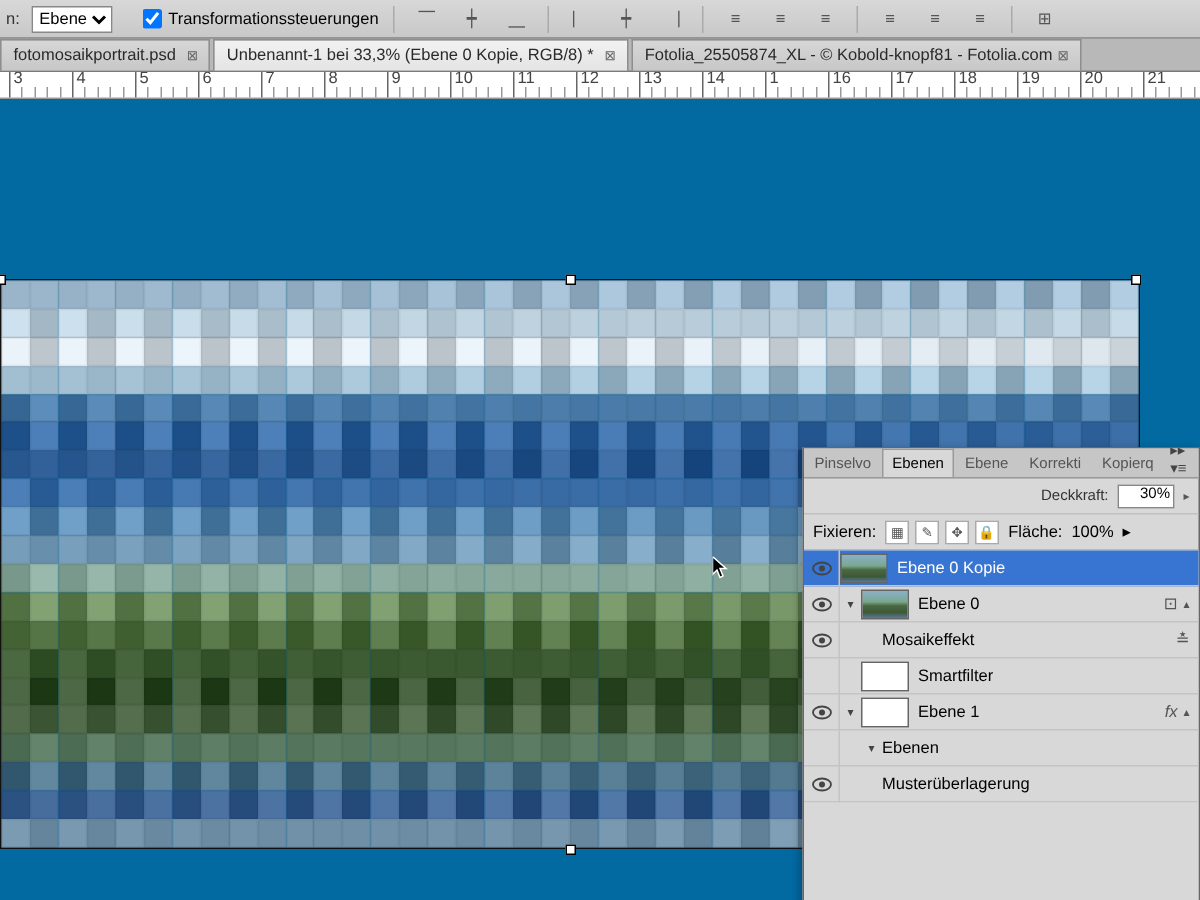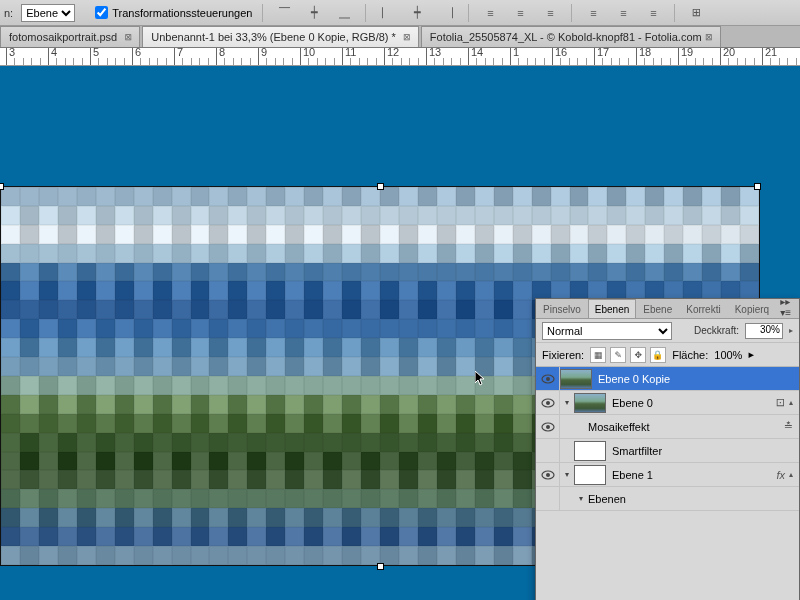--- a/index.html
+++ b/index.html
@@ -997,21 +997,20 @@
   <div class="panel">
     <div class="ptabs" id="ptabs">
       <span class="ptab">Pinselvo</span>
         <span class="ptab active">Ebenen</span>
         <span class="ptab">Ebene</span>
         <span class="ptab">Korrekti</span>
         <span class="ptab">Kopierq</span>
         <span class="menuarrows">▸▸ ▾≡</span>
     </div>
     <div class="prow">
-      <select><option>Normal</option></select>
       <span class="rlabel">Deckkraft:</span>
       <span class="pct">30%</span>
       <span class="tri">▸</span>
     </div>
     <div class="lockrow">
       <span>Fixieren:</span>
       <span class="lockicns">
         <span>▦</span>
         <span>✎</span>
         <span>✥</span>
@@ -1081,17 +1080,28 @@
             <i>fx</i>
             <span style="font-size:8px">▴</span>
           </span>
         </div>
         <div class="layer">
           <div class="eyecol"></div>
           <span class="indent"></span>
           <span class="dtoggle">▾</span>
           <span class="name">Ebenen</span>
         </div>
+        <div class="layer">
+          <div class="eyecol">
+            <svg class="eye" viewBox="0 0 14 10">
+              <ellipse cx="7" cy="5" rx="6" ry="4" fill="none" stroke="#444" stroke-width="1.2"></ellipse>
+              <circle cx="7" cy="5" r="2" fill="#444"></circle>
+            </svg>
+          </div>
+          <span class="indent"></span>
+          <span class="indent"></span>
+          <span class="name">Musterüberlagerung</span>
+        </div>
       </div>
     <div class="layerspacer"></div>
 
   </div>
 </div>
 
 </body></html>

